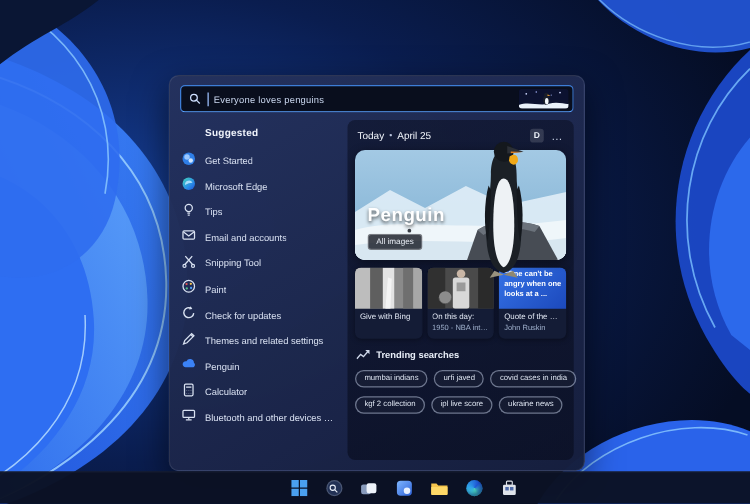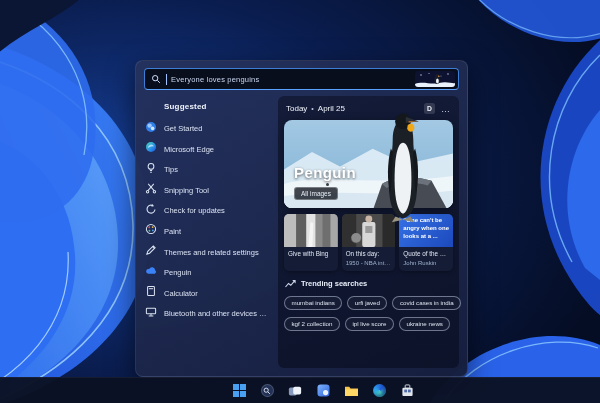--- a/index.html
+++ b/index.html
@@ -190,54 +190,63 @@
         <span class="sg-icon">
           <svg width="12" height="12" viewBox="0 0 13 13" stroke="#d9e2f2" stroke-width="1.1" fill="none">
               <circle cx="6.5" cy="4.8" r="3.1"></circle>
               <line x1="5.3" y1="9.2" x2="7.7" y2="9.2"></line>
               <line x1="5.6" y1="11" x2="7.4" y2="11"></line>
             </svg>
         </span>
         <span class="sg-label">Tips</span>
       </div>
 
+      <div class="sg-item">
+        <span class="sg-icon">
+          <svg width="12" height="12" viewBox="0 0 13 13" stroke="#d9e2f2" stroke-width="1.1" fill="none">
+              <rect x="1.5" y="3" width="10" height="7" rx="1"></rect>
+              <path d="M2,4 L6.5,7.4 L11,4"></path>
+            </svg>
+        </span>
+        <span class="sg-label">Email and accounts</span>
+      </div>
 
       <div class="sg-item">
         <span class="sg-icon">
           <svg width="12" height="12" viewBox="0 0 13 13" stroke="#d9e2f2" stroke-width="1.1" fill="none">
               <line x1="3.2" y1="9.3" x2="9.5" y2="2"></line>
               <line x1="9.8" y1="9.3" x2="3.5" y2="2"></line>
               <circle cx="2.8" cy="10.6" r="1.3"></circle>
               <circle cx="10.2" cy="10.6" r="1.3"></circle>
             </svg>
         </span>
         <span class="sg-label">Snipping Tool</span>
-      </div>
-
-      <div class="sg-item">
-        <span class="sg-icon">
-          <svg width="12" height="12" viewBox="0 0 13 13" fill="none">
-              <path d="M10.8,7 A4.3,4.3 0 1 1 8.8,3" stroke="#d9e2f2" stroke-width="1.2"></path>
-              <path d="M8,1 L9.6,3.4 L6.8,3.9 Z" fill="#d9e2f2"></path>
-            </svg>
-        </span>
-        <span class="sg-label">Check for updates</span>
       </div>
 
       <div class="sg-item">
         <span class="sg-icon">
           <svg width="12" height="12" viewBox="0 0 13 13">
               <circle cx="6.5" cy="6.5" r="5" fill="none" stroke="#d9e2f2" stroke-width="1.1"></circle>
               <circle cx="4.6" cy="4.6" r="1" fill="#e05656"></circle>
               <circle cx="8.3" cy="4.4" r="1" fill="#f2c14e"></circle>
               <circle cx="8.5" cy="8" r="1" fill="#4e9df2"></circle>
               <circle cx="4.8" cy="8.4" r="1" fill="#53c08a"></circle>
             </svg>
         </span>
         <span class="sg-label">Paint</span>
+      </div>
+
+      <div class="sg-item">
+        <span class="sg-icon">
+          <svg width="12" height="12" viewBox="0 0 13 13" fill="none">
+              <path d="M10.8,7 A4.3,4.3 0 1 1 8.8,3" stroke="#d9e2f2" stroke-width="1.2"></path>
+              <path d="M8,1 L9.6,3.4 L6.8,3.9 Z" fill="#d9e2f2"></path>
+            </svg>
+        </span>
+        <span class="sg-label">Check for updates</span>
       </div>
 
       <div class="sg-item">
         <span class="sg-icon">
           <svg width="12" height="12" viewBox="0 0 13 13" stroke="#d9e2f2" stroke-width="1.1" fill="none">
               <path d="M2,11 L3,8 L9,2 L11,4 L5,10 Z"></path>
               <line x1="8.2" y1="2.8" x2="10.2" y2="4.8"></line>
             </svg>
         </span>
         <span class="sg-label">Themes and related settings</span>

